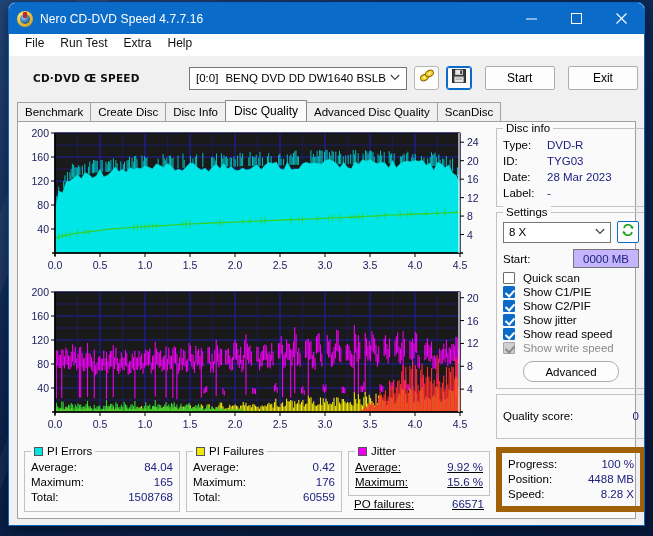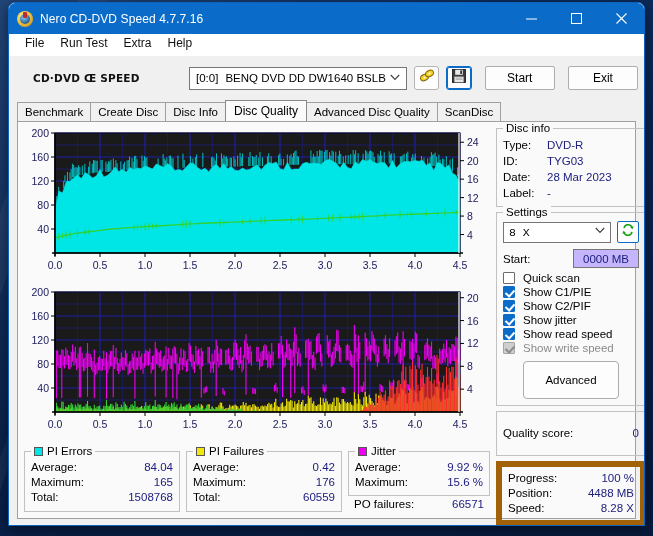--- a/index.html
+++ b/index.html
@@ -165,21 +165,21 @@
 
   
   .kv { display: flex; font-size: 11.5px; line-height: 16px; }
   .kv .k { flex: 0 0 44px; color: #000; }
   .kv .v { color: #202080; }
 
   
   .sel-row { display: flex; align-items: center; gap: 6px; margin-bottom: 6px; }
   .combo {
     flex: 1 1 auto; height: 21px; background: #fff; border: 1px solid #767676;
-    font-size: 11.5px; display: flex; align-items: center; padding-left: 5px; color: #000; font-family: Liberation Mono, monospace;
+    font-size: 11.5px; display: flex; align-items: center; padding-left: 5px; color: #000;
   }
   .combo .caret { margin-left: auto; margin-right: 5px; font-size: 9px; color: #333; }
   .refresh-btn {
     width: 22px; height: 22px; background: #fdfdfd; border: 1px solid #0a6cc8;
     border-radius: 2px; display: flex; align-items: center; justify-content: center;
   }
   .field-row { display: flex; align-items: center; margin-bottom: 4px; }
   .field-row .k { font-size: 11.5px; color: #000; flex: 0 0 auto; }
   .field-row .box {
     margin-left: auto; width: 66px; height: 19px; background: #c4b5fd;
@@ -194,22 +194,22 @@
   .chk.on { background: #0a6cc8; border-color: #0a6cc8; }
   .chk.on::after {
     content: ""; position: absolute; left: 3px; top: 1px;
     width: 4px; height: 7px; border: solid #fff; border-width: 0 2px 2px 0;
     transform: rotate(42deg);
   }
   .chk.disabled { background: #cfcfcf; border-color: #a6a6a6; }
   .chk.disabled::after { border-color: #8a8a8a; }
   .chk-row.disabled span { color: #8a8a8a; }
   .adv-btn {
-    margin: 7px auto 1px auto; width: 96px; height: 38px;
-    background: #fdfdfd; border: 1px solid #adadad; border-radius: 4px;
+    margin: 7px auto 1px auto; width: 96px; height: 21px;
+    background: #fdfdfd; border: 1px solid #adadad; border-radius: 10px;
     font-size: 11.5px; display: flex; align-items: center; justify-content: center;
   }
 
   .score-box { border: 1px solid #c2c2c2; padding: 14px 6px; }
   .stat-box { border: 6px solid #a16207; padding: 4px 6px; }
   .stats-row { display: flex; gap: 6px; }
   .stats-row .grp { flex: 1 1 0; }
 </style>
 </head>
 <body>
@@ -1561,21 +1561,21 @@
               <div class="row">
                   <span class="k">Maximum:</span>
                   <span class="v">176</span>
                 </div>
               <div class="row">
                   <span class="k">Total:</span>
                   <span class="v">60559</span>
                 </div>
             </div>
 
-            <div style="flex:1 1 0; display:flex; flex-direction:column;">
+            <div style="flex:1 1 0; display:flex; flex-direction:column;text-decoration:underline;">
               <div class="grp">
                 <div class="legend">
                   <span class="swatch" id="sw-jit" style="background: rgb(240, 0, 240);"></span>
                   <span>Jitter</span>
                 </div>
                 <div class="row">
                     <span class="k">Average:</span>
                     <span class="v">9.92 %</span>
                   </div>
                 <div class="row">

